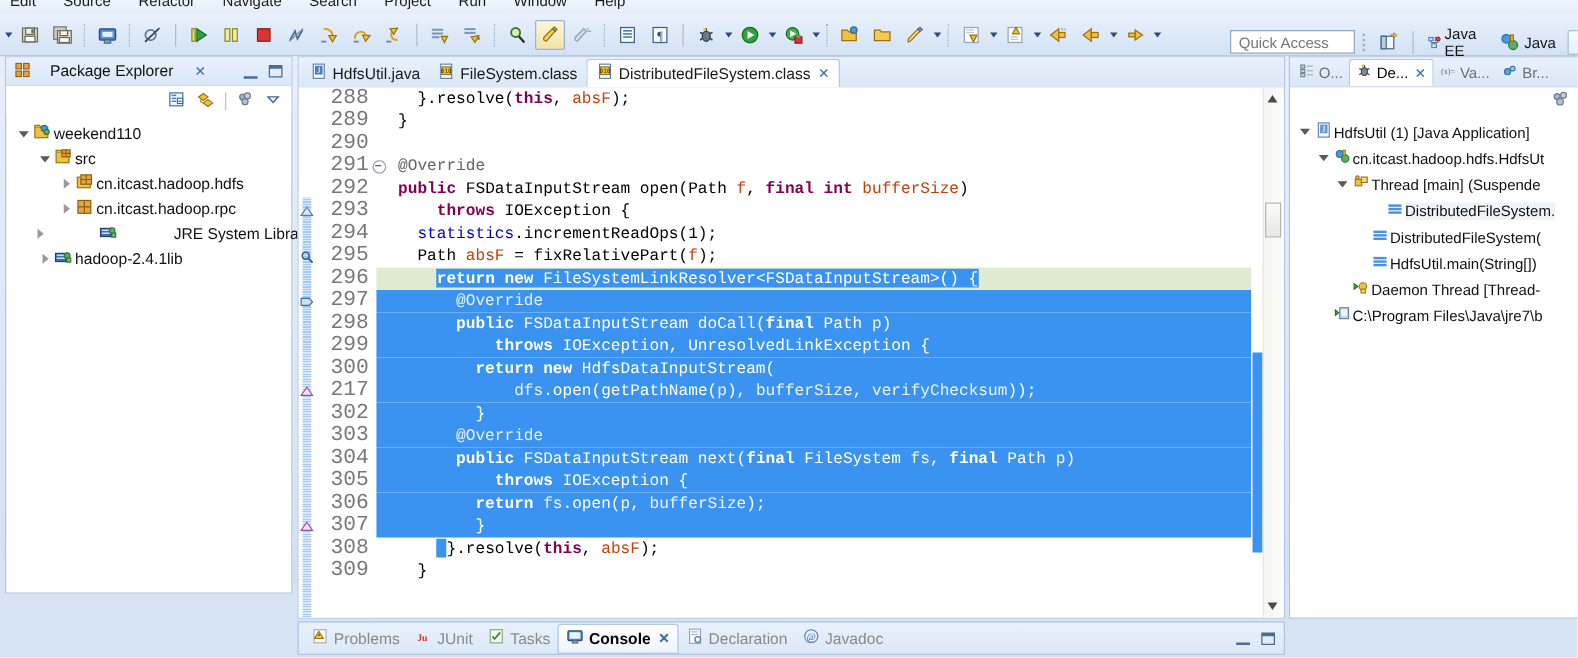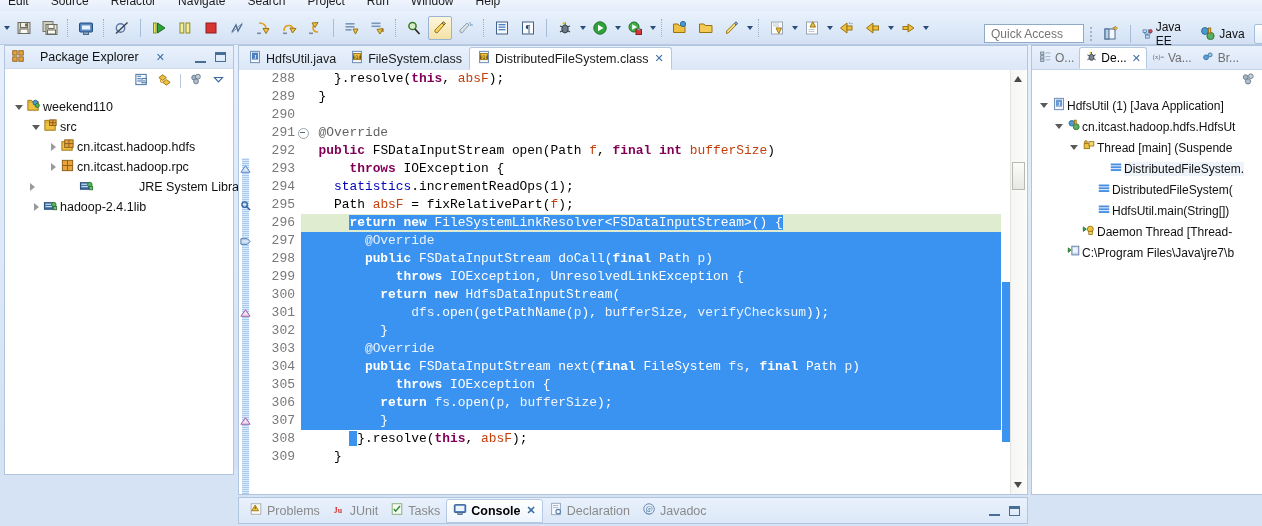--- a/index.html
+++ b/index.html
@@ -77,21 +77,21 @@
   .etab{display:flex;align-items:center;gap:4px;height:23px;padding:0 7px;font-size:12.5px;
         color:#1a1a1a;box-sizing:border-box;white-space:nowrap;}
   .etab.sel{background:#fff;border:1px solid #b5c9e2;border-bottom:1px solid #fff;
             border-radius:3px 3px 0 0;}
   .edbody{position:absolute;left:0;top:24px;right:0;bottom:0;background:#fff;overflow:hidden;}
   .vruler{position:absolute;left:0;top:0;width:13px;height:100%;background:#fff;}
   .changebar{position:absolute;left:3px;width:7px;
      background:repeating-linear-gradient(0deg,#a8c8ec 0px,#a8c8ec 1px,#dbeafc 1px,#dbeafc 2px);}
   .gutter{position:absolute;left:13px;top:0;width:47px;height:100%;
           background:#fff;color:#787878;text-align:right;}
-  .gline{height:18px;line-height:18px;font-family:"Liberation Mono",monospace;font-size:13px;
+  .gline{height:18px;line-height:18px;font-family:"Liberation Mono",monospace;font-size:17px;
          padding-right:4px;position:relative;}
   .fold{position:absolute;right:-10px;top:4px;width:9px;height:9px;border:1px solid #9aa6b5;
         border-radius:50%;background:#fff;}
   .fold:after{content:"";position:absolute;left:1px;top:3px;width:5px;height:1px;background:#5a6673;}
   .code{position:absolute;left:62px;top:0;right:26px;height:100%;overflow:hidden;
         font-family:"Liberation Mono",monospace;font-size:12.9px;white-space:pre;}
   .cline{height:18px;line-height:18px;position:relative;padding-left:2px;}
   .cline.curline{background:#dfecd0;}
   .cline.sel{background:#3a93f0;color:#fff;}
   .kw{color:#7f0055;font-weight:bold;}
@@ -643,21 +643,21 @@
           <div class="gline">291<span class="fold"></span></div>
           <div class="gline">292</div>
           <div class="gline">293</div>
           <div class="gline">294</div>
           <div class="gline">295</div>
           <div class="gline">296</div>
           <div class="gline">297</div>
           <div class="gline">298</div>
           <div class="gline">299</div>
           <div class="gline">300</div>
-          <div class="gline">301</div>
+          <div class="gline">217</div>
           <div class="gline">302</div>
           <div class="gline">303</div>
           <div class="gline">304</div>
           <div class="gline">305</div>
           <div class="gline">306</div>
           <div class="gline">307</div>
           <div class="gline">308</div>
           <div class="gline">309</div>
         </div>
       <div class="code" id="editor-code"><div class="cline"><span>    </span><span>}.resolve(</span><span class="kw">this</span><span>, </span><span class="lv">absF</span><span>);</span></div><div class="cline"><span>  </span><span>}</span></div><div class="cline"><span></span></div><div class="cline"><span>  </span><span class="an">@Override</span></div><div class="cline"><span>  </span><span class="kw">public</span><span> FSDataInputStream open(Path </span><span class="lv">f</span><span>, </span><span class="kw">final int</span><span> </span><span class="lv">bufferSize</span><span>)</span></div><div class="cline"><span>      </span><span class="kw">throws</span><span> IOException {</span></div><div class="cline"><span>    </span><span class="fld">statistics</span><span>.incrementReadOps(1);</span></div><div class="cline"><span>    </span><span>Path </span><span class="lv">absF</span><span> = fixRelativePart(</span><span class="lv">f</span><span>);</span></div><div class="cline curline"><span>      </span><span class="selspan"><span class="kw" style="color: rgb(255, 255, 255); font-weight: bold;">return new</span><span style="color: rgb(255, 255, 255);"> FileSystemLinkResolver&lt;FSDataInputStream&gt;() {</span></span></div><div class="cline sel"><span>        </span><span class="an">@Override</span></div><div class="cline sel"><span>        </span><span class="kw">public</span><span> FSDataInputStream doCall(</span><span class="kw">final</span><span> Path </span><span class="lv">p</span><span>)</span></div><div class="cline sel"><span>            </span><span class="kw">throws</span><span> IOException, UnresolvedLinkException {</span></div><div class="cline sel"><span>          </span><span class="kw">return new</span><span> HdfsDataInputStream(</span></div><div class="cline sel"><span>              </span><span class="fld">dfs</span><span>.open(getPathName(</span><span class="lv">p</span><span>), </span><span class="lv">bufferSize</span><span>, </span><span class="fld">verifyChecksum</span><span>));</span></div><div class="cline sel"><span>          </span><span>}</span></div><div class="cline sel"><span>        </span><span class="an">@Override</span></div><div class="cline sel"><span>        </span><span class="kw">public</span><span> FSDataInputStream next(</span><span class="kw">final</span><span> FileSystem </span><span class="lv">fs</span><span>, </span><span class="kw">final</span><span> Path </span><span class="lv">p</span><span>)</span></div><div class="cline sel"><span>            </span><span class="kw">throws</span><span> IOException {</span></div><div class="cline sel"><span>          </span><span class="kw">return</span><span> </span><span class="lv">fs</span><span>.open(</span><span class="lv">p</span><span>, </span><span class="lv">bufferSize</span><span>);</span></div><div class="cline sel"><span>          </span><span>}</span></div><div class="cline"><span>      </span><span class="selspan"> </span><span>}.resolve(</span><span class="kw">this</span><span>, </span><span class="lv">absF</span><span>);</span></div><div class="cline"><span>    </span><span>}</span></div></div>

